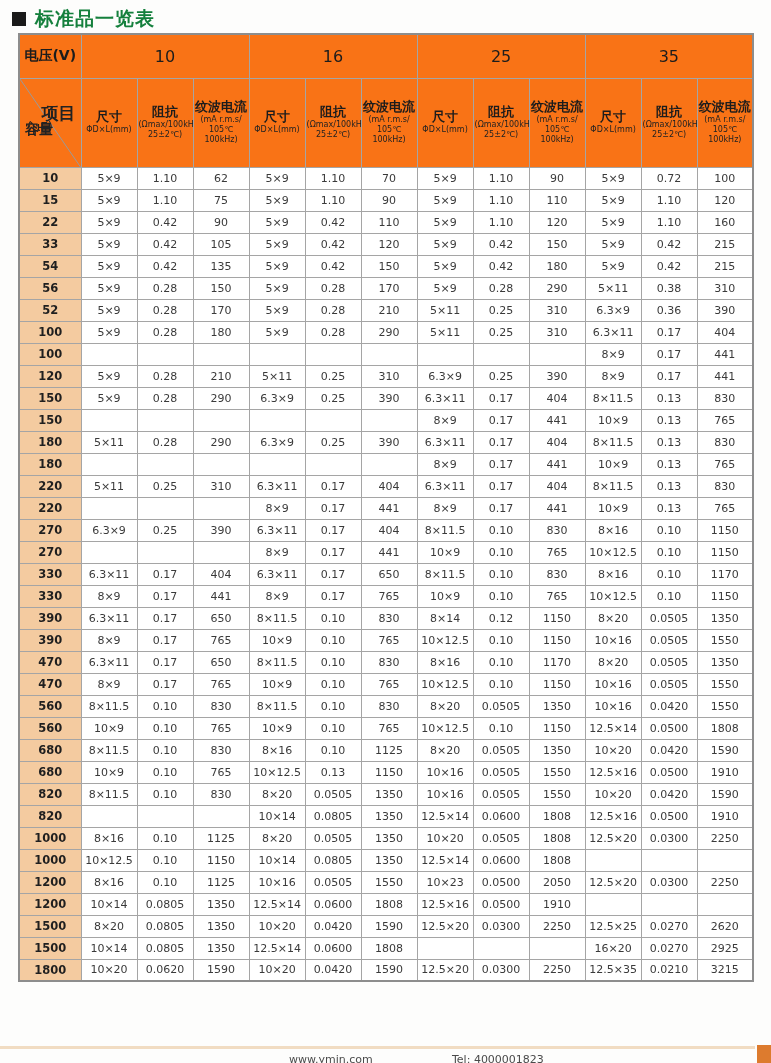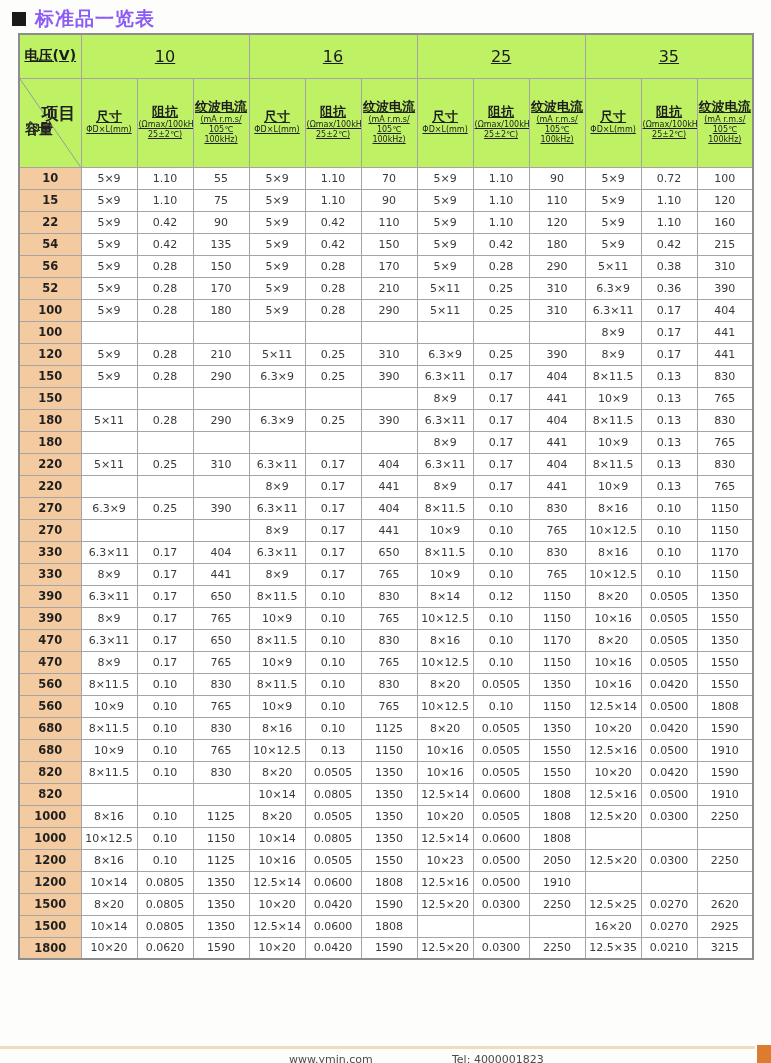--- a/index.html
+++ b/index.html
@@ -3,34 +3,34 @@
 <meta charset="utf-8">
 <style>
   html,body{margin:0;padding:0;}
   body{
     width:771px;height:1063px;position:relative;overflow:hidden;
     background:#fdfdfc;font-family:"DejaVu Sans","Liberation Sans",sans-serif;
     color:#222;
   }
   .page-title{
     position:absolute;top:6px;left:12px;
-    font-size:19px;font-weight:bold;color:#8b5cf6;
+    font-size:19px;font-weight:bold;color:#15803d;
     display:flex;align-items:center;gap:9px;letter-spacing:1px;
   }
   .title-marker{width:14px;height:14px;background:#1a1a1a;display:inline-block;}
   table.spec{
     position:absolute;left:18px;top:33px;width:733px;
     border-collapse:collapse;table-layout:fixed;
     border:2px solid #8d8d8d;
   }
   table.spec th,table.spec td{
     border:1px solid #a5a5a5;text-align:center;vertical-align:middle;
     padding:0;overflow:hidden;
   }
-  .hdr{background:#bef264;text-decoration:underline;}
+  .hdr{background:#f97316;}
   tr.voltage-row{height:44px;}
   tr.voltage-row .v-label{font-size:14px;font-weight:bold;color:#1c1c1c;}
   tr.voltage-row .v-num{font-size:16px;font-weight:500;color:#1c1c1c;}
   tr.subhdr-row{height:88px;}
   .col-title{font-size:13px;font-weight:bold;color:#1c1c1c;line-height:1.15;display:block;}
   .col-sub{font-size:8px;font-weight:normal;color:#222;line-height:1.25;display:block;margin-top:1px;padding:0 1px;}
   .corner{position:relative;padding:0;height:88px;}
   .corner svg{position:absolute;left:0;top:0;width:100%;height:100%;}
   .corner .item-lbl{position:absolute;top:23px;right:5px;font-size:17px;font-weight:bold;}
   .corner .cap-lbl{position:absolute;top:42px;left:5px;font-size:14px;font-weight:bold;}
@@ -140,21 +140,21 @@
         <span class="col-title">纹波电流</span>
         <span class="col-sub">(mA r.m.s/ 105℃ 100kHz)</span>
       </th>
     </tr>
   </thead>
   <tbody class="data">
       <tr>
         <td class="cap">10</td>
         <td>5×9</td>
         <td>1.10</td>
-        <td>55</td>
+        <td>62</td>
         <td>5×9</td>
         <td>1.10</td>
         <td>70</td>
         <td>5×9</td>
         <td>1.10</td>
         <td>90</td>
         <td>5×9</td>
         <td>0.72</td>
         <td>100</td>
       </tr>
@@ -180,20 +180,35 @@
         <td>90</td>
         <td>5×9</td>
         <td>0.42</td>
         <td>110</td>
         <td>5×9</td>
         <td>1.10</td>
         <td>120</td>
         <td>5×9</td>
         <td>1.10</td>
         <td>160</td>
+      </tr>
+      <tr>
+        <td class="cap">33</td>
+        <td>5×9</td>
+        <td>0.42</td>
+        <td>105</td>
+        <td>5×9</td>
+        <td>0.42</td>
+        <td>120</td>
+        <td>5×9</td>
+        <td>0.42</td>
+        <td>150</td>
+        <td>5×9</td>
+        <td>0.42</td>
+        <td>215</td>
       </tr>
       <tr>
         <td class="cap">54</td>
         <td>5×9</td>
         <td>0.42</td>
         <td>135</td>
         <td>5×9</td>
         <td>0.42</td>
         <td>150</td>
         <td>5×9</td>

